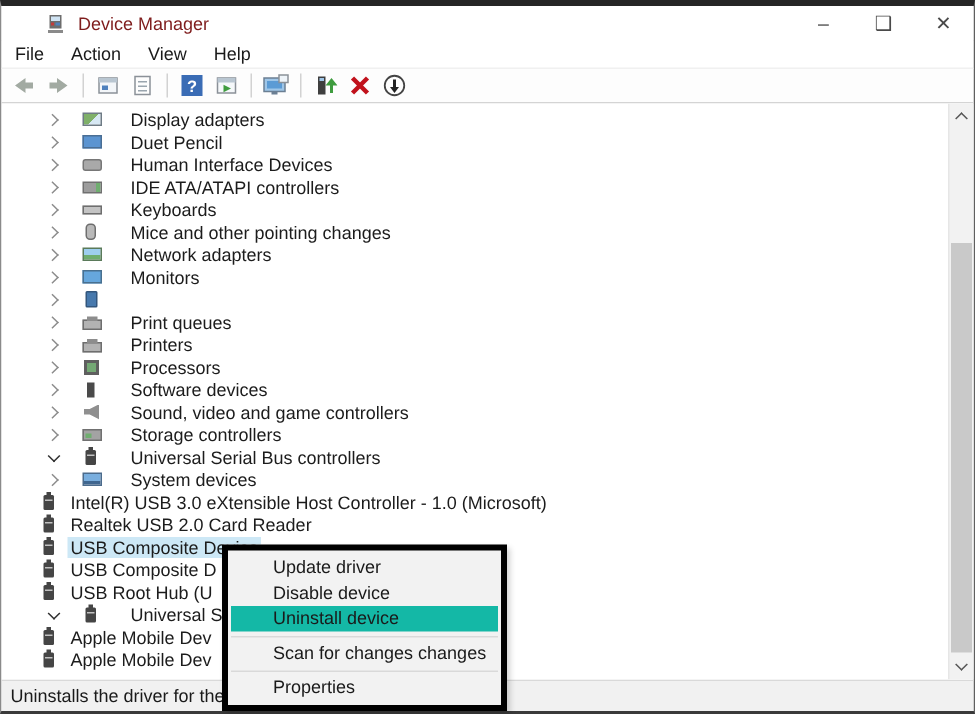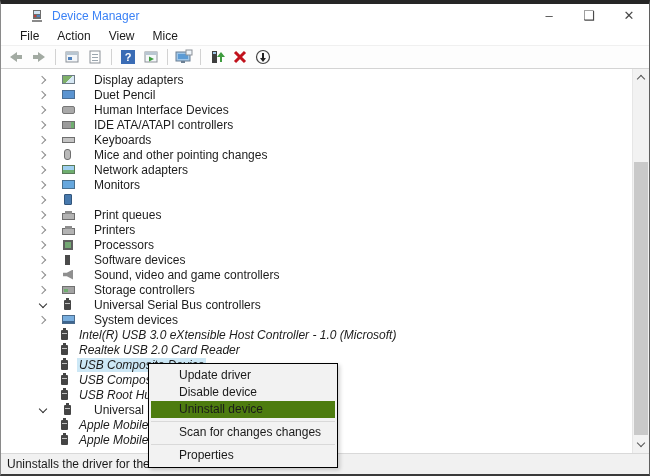--- a/index.html
+++ b/index.html
@@ -6,40 +6,40 @@
   html,body { width:650px; height:476px; }
   body { font-family:"Liberation Sans", sans-serif; font-size:12px; color:#1c1c1c; background:#fff; position:relative; overflow:hidden; }
 
   .window { position:absolute; inset:0; box-sizing:border-box; background:#fff;
     border-top:4px solid #262626; border-left:1px solid #8a8a8a; border-right:1px solid #5f5f5f; border-bottom:2px solid #3a3a3a;
     display:flex; flex-direction:column; }
 
   
   .titlebar { height:23px; display:flex; align-items:center; padding-left:29px; background:#fff; flex:none; }
   .app-icon { width:14px; height:14px; flex:none; }
-  .title-text { margin-left:8px; color:#3b82f6; }
+  .title-text { margin-left:8px; color:#7f1d1d; }
   .win-controls { margin-left:auto; display:flex; height:100%; }
   .win-btn { width:40px; display:flex; align-items:center; justify-content:center; color:#4a4a4a; font-size:13px; cursor:default; }
 
   
-  .menubar { height:18px; display:flex; align-items:center; padding-left:10px; background:#fff; flex:none; }
+  .menubar { height:18px; display:flex; align-items:center; padding-left:0; background:#fff; flex:none; }
   .menu-item { padding:0 9px; color:#1a1a1a; }
 
   
   .toolbar { height:22px; display:flex; align-items:center; padding-left:5px; gap:3px; background:#fdfdfd;
     border-top:1px solid #f0f0f0; border-bottom:1px solid #d4d4d4; flex:none; }
   .tb-btn { width:20px; height:18px; display:flex; align-items:center; justify-content:center; flex:none; }
   .tb-sep { width:1px; height:16px; background:#d2d2d2; margin:0 3px; flex:none; }
 
   
   .content { flex:1; position:relative; background:#fff; overflow:hidden; }
   .tree { position:absolute; left:0; top:3px; right:17px; }
   .trow { height:15px; display:flex; align-items:center; white-space:nowrap; }
-  .trow.l1 { padding-left:35px;gap:12px; }
-  .trow.l2 { padding-left:58px;font-style:italic; }
+  .trow.l1 { padding-left:28px;gap:12px; }
+  .trow.l2 { padding-left:26px; }
   .chev-slot { width:14px; display:flex; align-items:center; justify-content:center; flex:none; }
   .chev { width:5px; height:5px; border-right:1px solid #8c8c8c; border-bottom:1px solid #8c8c8c; transform:rotate(-45deg); margin-left:-2px; }
   .chev.exp { border-right:1.5px solid #2f2f2f; border-bottom:1.5px solid #2f2f2f; transform:rotate(45deg); margin-top:-2px; margin-left:0; }
   .tlabel { padding:0 2px; }
   .trow.sel .tlabel { background:#cde8f6; }
 
   
   .tic { flex:none; position:relative; box-sizing:border-box; margin-right:5px; }
   .ic-display-adapters-icon { width:13px; height:9px; border:1px solid #6e7b85; background:linear-gradient(135deg,#7fb069 55%,#d7e8f4 55%); }
   .ic-duet-pencil-icon { width:13px; height:9px; border:1px solid #4a6e94; background:#5b94d1; }
@@ -67,23 +67,23 @@
   .sb-btn { position:absolute; left:0; right:0; height:17px; display:flex; align-items:center; justify-content:center; }
   .sb-btn.up { top:0; }
   .sb-btn.down { bottom:0; }
   .sb-ar { width:5px; height:5px; border-right:1px solid #555; border-bottom:1px solid #555; }
   .sb-ar.up { transform:rotate(-135deg); margin-top:3px; }
   .sb-ar.down { transform:rotate(45deg); margin-bottom:3px; }
   .sb-thumb { position:absolute; left:1px; right:1px; top:93px; height:273px; background:#c9c9c9; }
 
   
   .ctx-menu { position:absolute; left:148px; top:363px; width:190px; box-sizing:border-box; background:#f2f2f2;
-    border:1px solid #000000; box-shadow:2px 2px 4px rgba(0,0,0,0.18); padding:3px 0; z-index:20; }
+    border:4px solid #000000; box-shadow:2px 2px 4px rgba(0,0,0,0.18); padding:3px 0; z-index:20; }
   .mi { height:17px; line-height:17px; padding-left:30px; color:#1a1a1a; }
-  .mi.hl { background:#4d7c0f; margin:0 2px; padding-left:28px; }
+  .mi.hl { background:#14b8a6; margin:0 2px; padding-left:28px; }
   .mi.bold { font-weight:normal; }
   .msep { height:1px; background:#d9d9d9; margin:3px 2px 2px 2px; }
 
   
   .statusbar { height:21px; flex:none; background:#f1f1f1; border-top:1px solid #d9d9d9; box-sizing:border-box;
     display:flex; align-items:center; padding:0 6px; color:#1a1a1a; }
 </style>
 </head>
 <body>
 
@@ -102,21 +102,21 @@
       <div class="win-btn">–</div>
       <div class="win-btn">❑</div>
       <div class="win-btn">✕</div>
     </div>
   </div>
 
   <div class="menubar">
     <span class="menu-item">File</span>
     <span class="menu-item">Action</span>
     <span class="menu-item">View</span>
-    <span class="menu-item">Mice</span>
+    <span class="menu-item">Help</span>
   </div>
 
   <div class="toolbar">
     <div class="tb-btn">
       <svg width="16" height="16" viewBox="0 0 16 16">
           <polygon points="9,3 2,8 9,13 9,10 14,10 14,6 9,6" fill="#a2aaa2"></polygon>
         </svg>
     </div>
     <div class="tb-btn">
       <svg width="16" height="16" viewBox="0 0 16 16">

